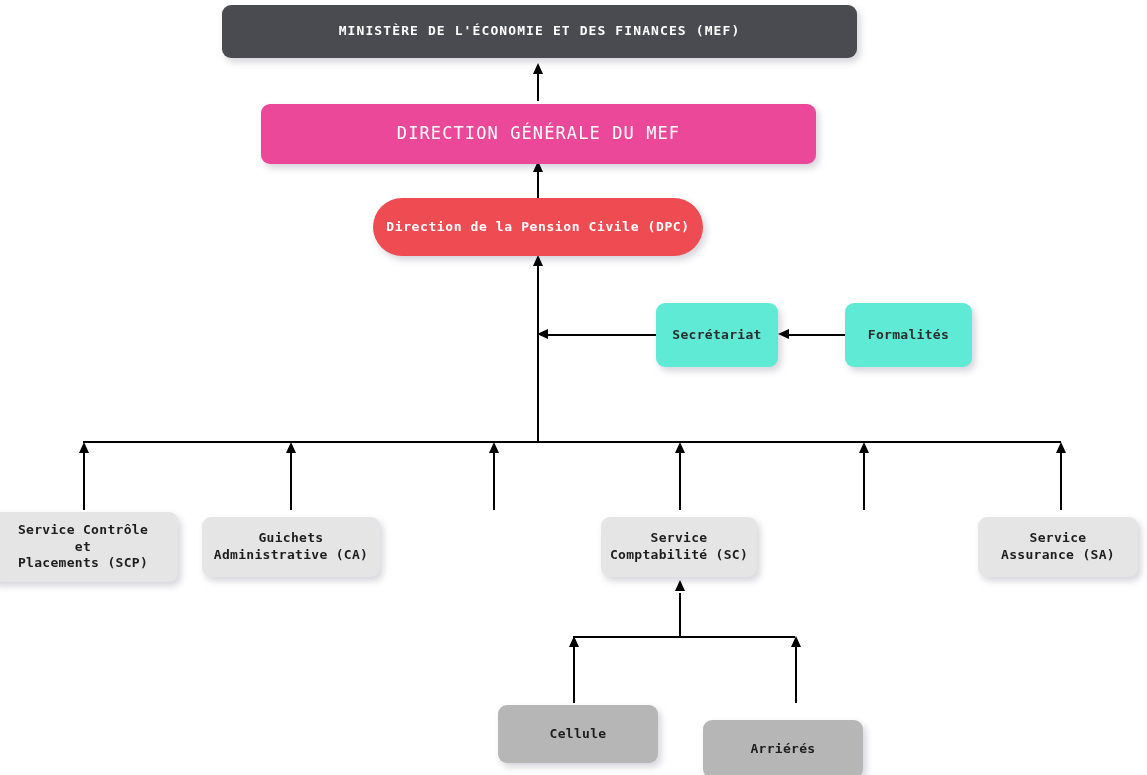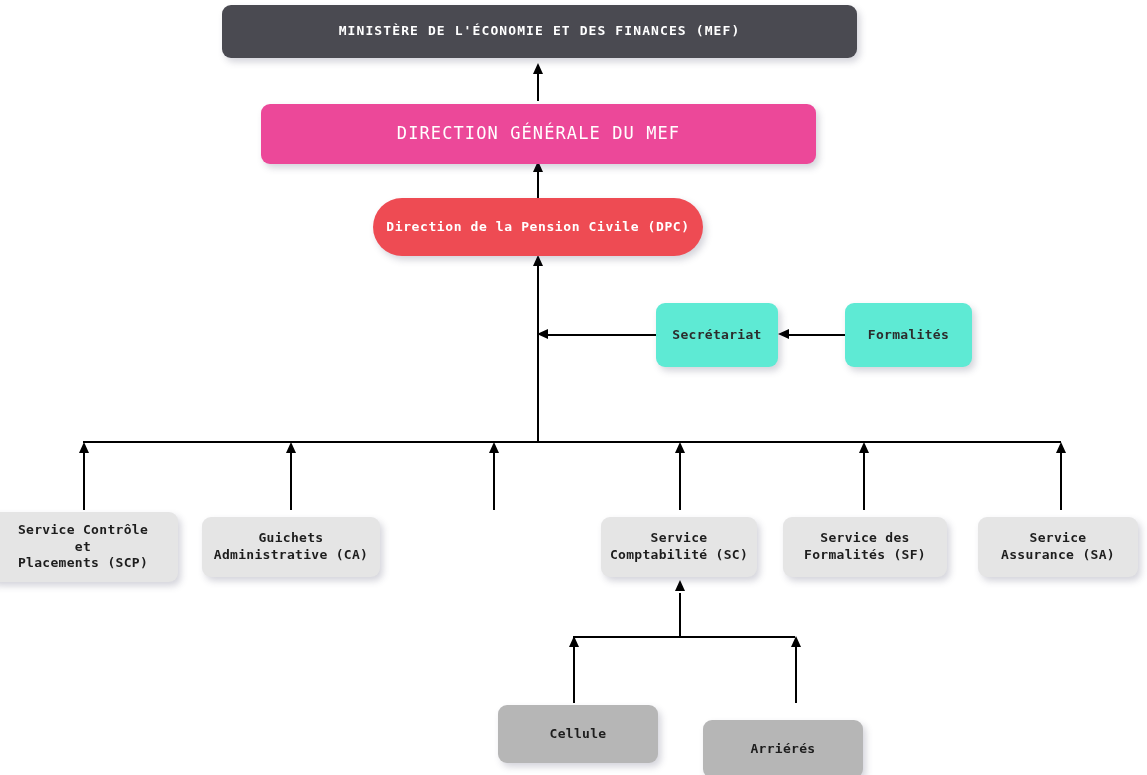--- a/index.html
+++ b/index.html
@@ -147,22 +147,20 @@
 et
 Placements (SCP)</div>
 
   <div class="node node-service" style="left:202px; top:517px; width:178px; height:60px;">Guichets
 Administrative (CA)</div>
 
 
   <div class="node node-service" style="left:601px; top:517px; width:156px; height:60px;">Service
 Comptabilité (SC)</div>
 
-  <div class="node node-service" style="left:783px; top:517px; width:164px; height:60px;">Service des
-Formalités (SF)</div>
 
   <div class="node node-service" style="left:978px; top:517px; width:160px; height:60px;">Service
 Assurance (SA)</div>
 
   <div class="conn conn-v" style="left:679px; top:593px; height:44px;"></div>
   <div class="arrowhead arrow-up" style="left:675px; top:580px;"></div>
 
   <div class="conn conn-h" style="left:573px; top:636px; width:222px;"></div>
 
   <div class="conn conn-v" style="left:573px; top:646px; height:57px;"></div>

